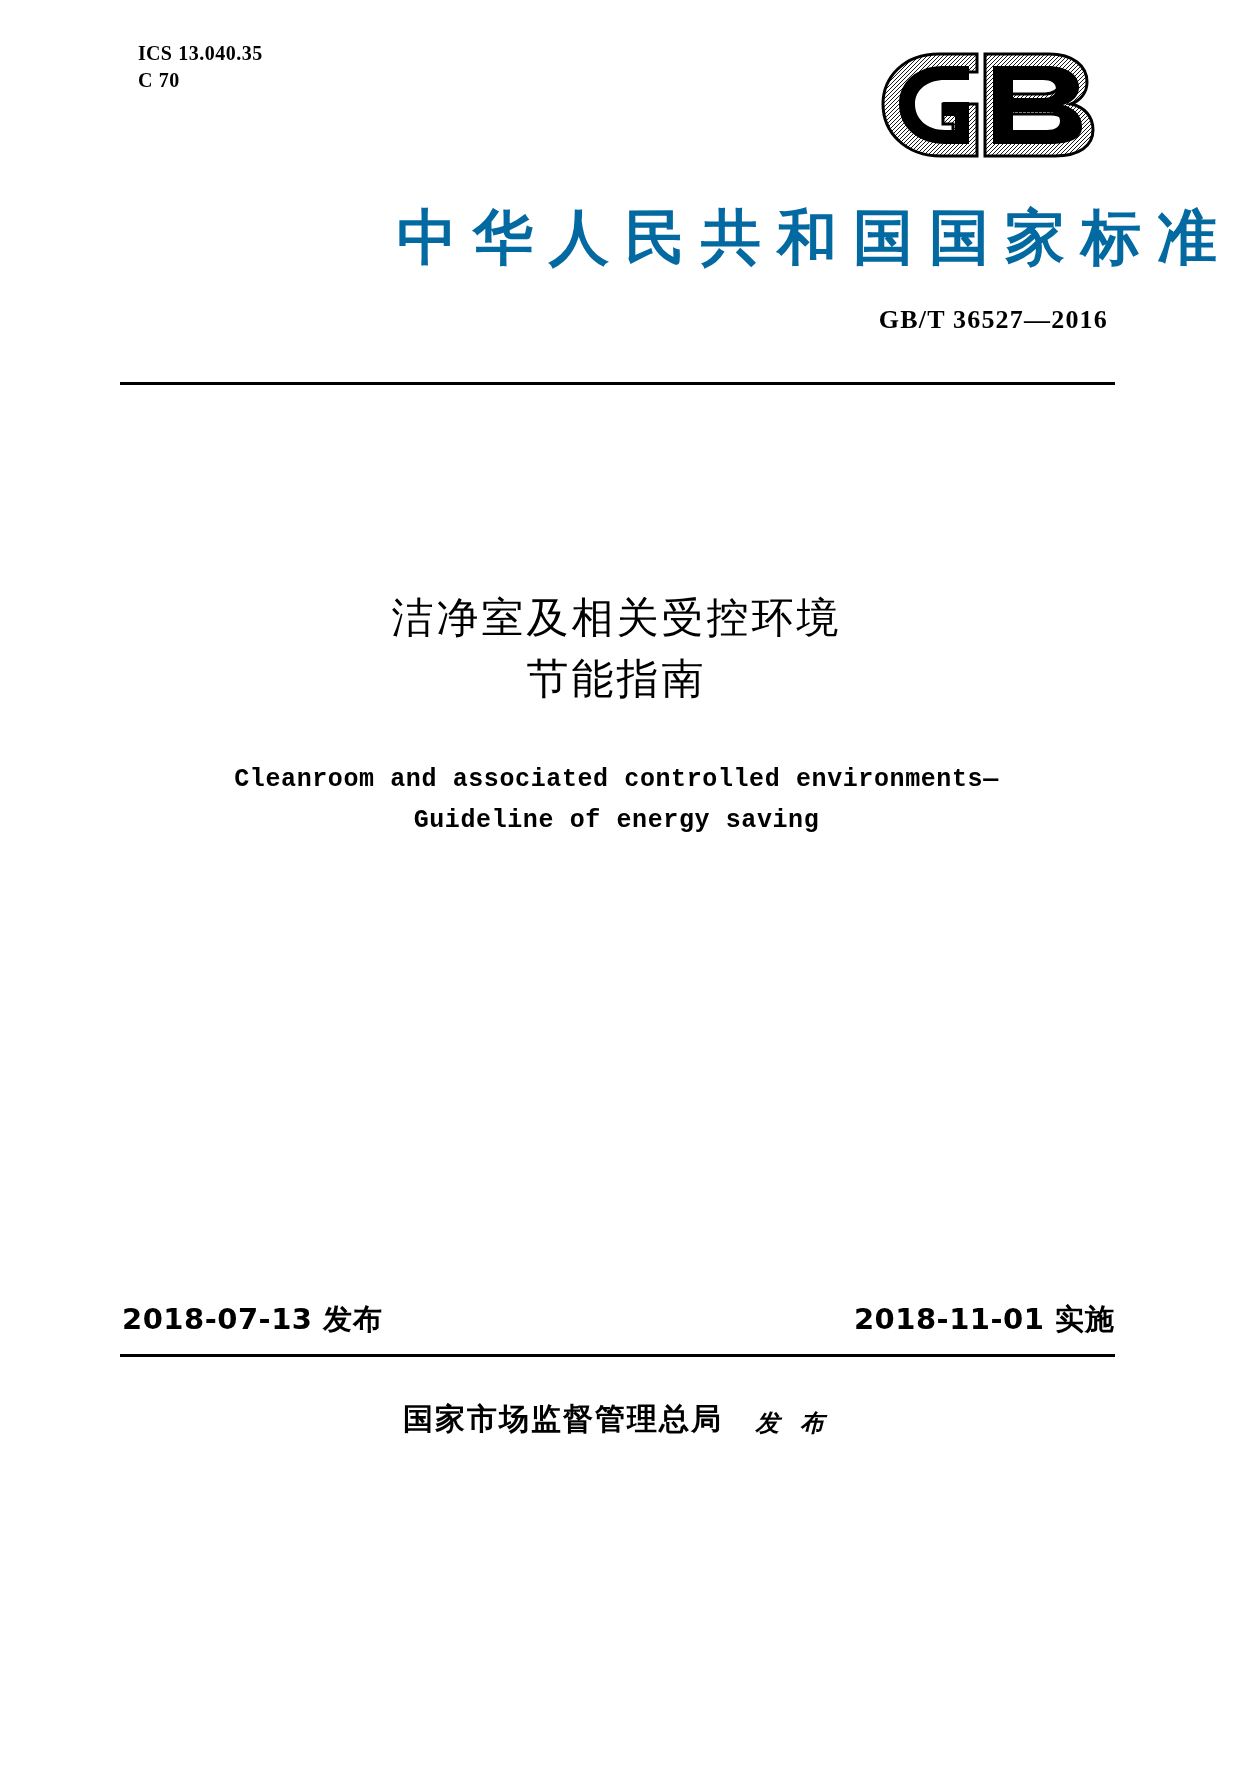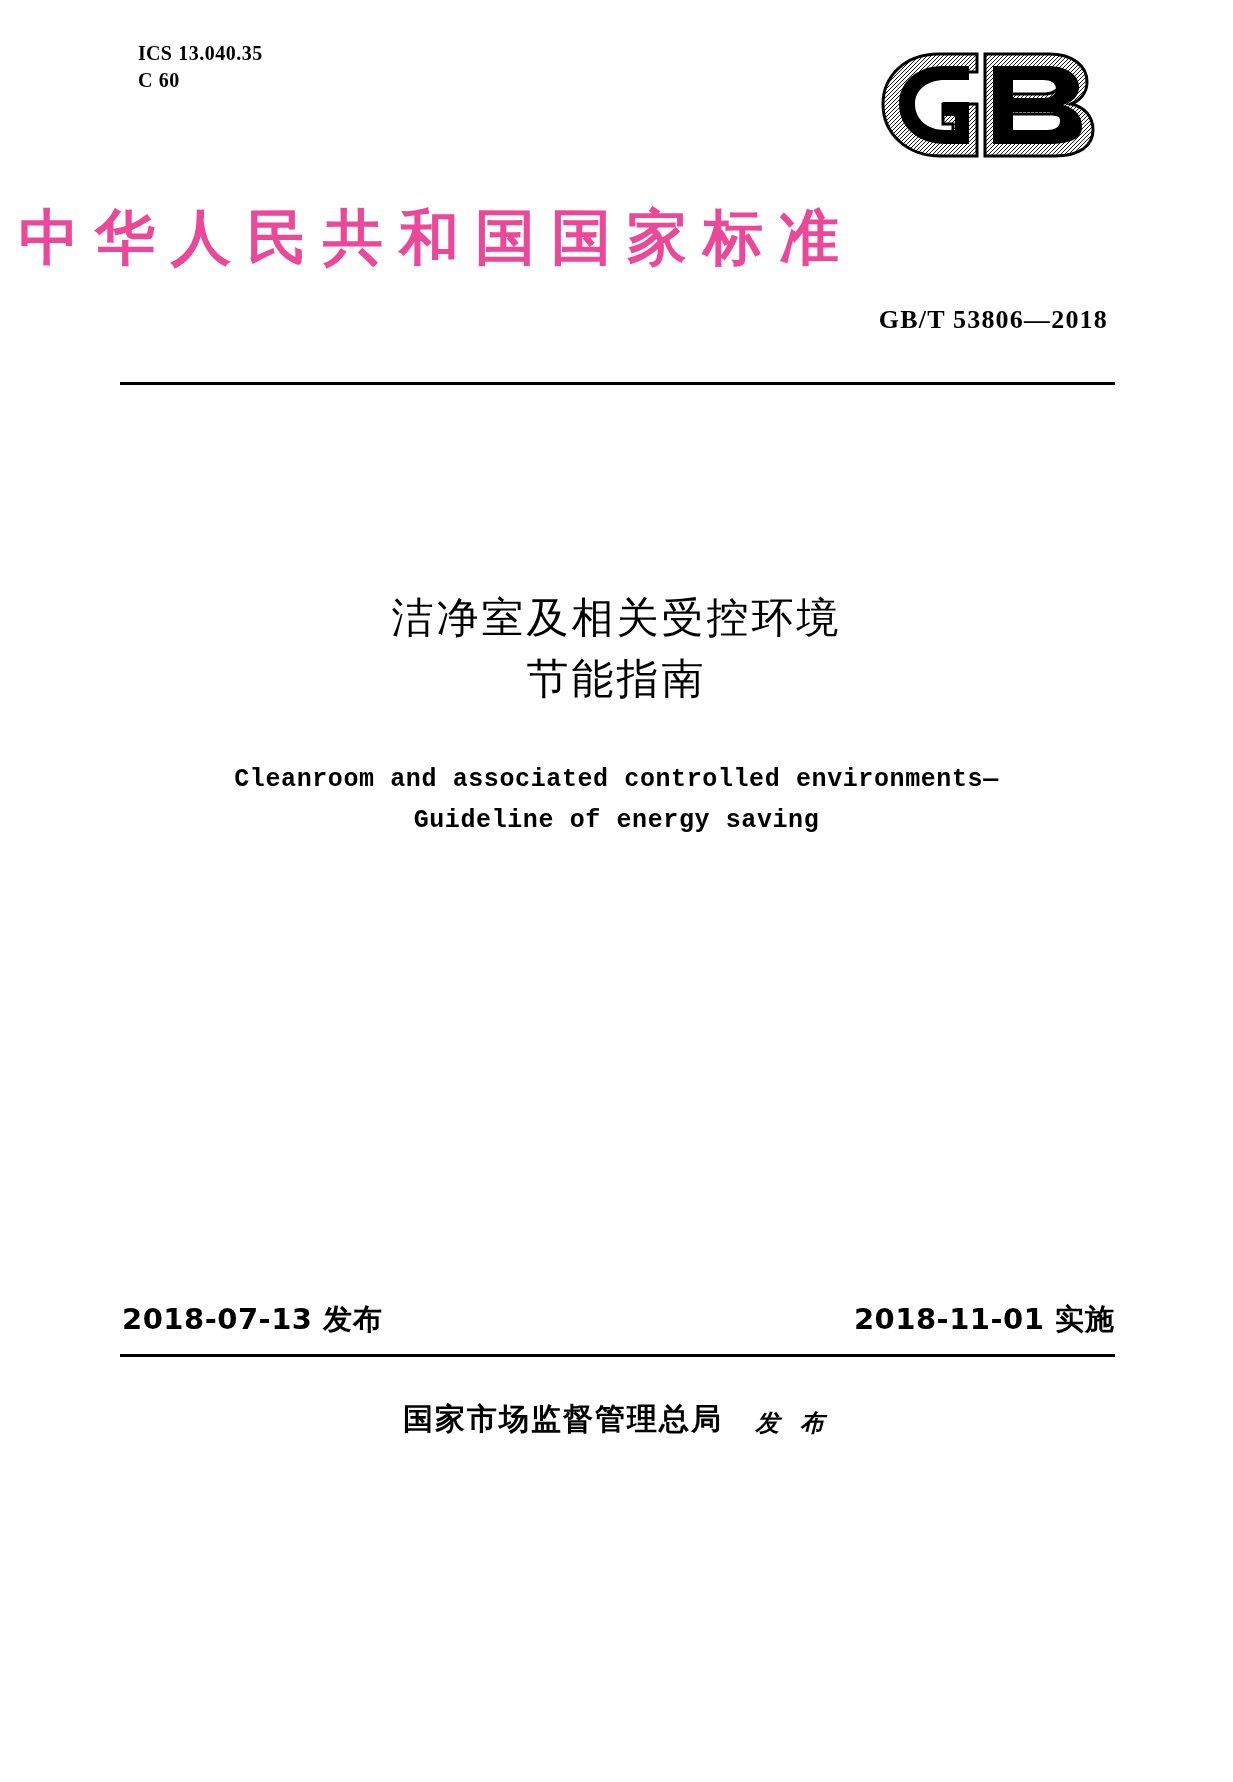--- a/index.html
+++ b/index.html
@@ -47,27 +47,27 @@
     height: 115px;
   }
   .gb-logo svg { display: block; }
 
   
   .national-title {
     position: absolute;
     left: 3px;
     right: 0;
     top: 198px;
-    text-align: left;
+    text-align: right;
     font-family: "DejaVu Sans", sans-serif;
     font-weight: bold;
     font-size: 60px;
     letter-spacing: 16px;
     text-indent: 16px;
-    color: #ec4899;
+    color: #0369a1;
   }
 
   
   .std-number {
     position: absolute;
     right: 125px;
     top: 305px;
     font-family: "Liberation Serif", serif;
     font-weight: bold;
     font-size: 26px;
@@ -188,21 +188,21 @@
 </head>
 <body>
 
 <div class="page">
 
   <div class="ics-block">
     <div>
       <span>ICS</span><span class="num">13.040.35</span>
     </div>
     <div>
-      <span>C</span><span class="num">60</span>
+      <span>C</span><span class="num">70</span>
     </div>
   </div>
 
   <div class="gb-logo">
     <svg viewBox="0 0 240 115" width="240" height="115" aria-hidden="true">
       <defs>
         <pattern id="hatch" width="4" height="4" patternUnits="userSpaceOnUse">
           <rect width="4" height="4" fill="#ffffff"></rect>
           <path d="M0,4 L4,0" stroke="#000000" stroke-width="0.9"></path>
         </pattern>
@@ -217,21 +217,21 @@
       <path d="M70,20 C44,20 26,36 26,58 C26,82 46,98 72,98 L96,98 L96,56 L70,56 L70,70 L82,70 L82,84 L72,84 C54,84 42,73 42,58 C42,44 54,34 72,34 L96,34 L96,20 Z" fill="#000000"></path>
 
       <path d="M120,20 L174,20 C194,20 206,29 206,41 C206,50 200,56 190,59 C202,62 209,70 209,81 C209,93 196,98 176,98 L120,98 Z
                M140,34 L140,52 L170,52 C178,52 183,49 183,43 C183,37 178,34 170,34 Z
                M140,66 L140,84 L174,84 C182,84 187,81 187,75 C187,69 182,66 174,66 Z" fill="#000000"></path>
     </svg>
   </div>
 
   <div class="national-title">中华人民共和国国家标准</div>
 
-  <div class="std-number">GB/T 53806—2018</div>
+  <div class="std-number">GB/T 36527—2016</div>
 
   <div class="rule-top"></div>
 
   <div class="doc-title-cn">
     <div>洁净室及相关受控环境</div>
     <div>节能指南</div>
   </div>
 
   <div class="doc-title-en">
     <div>Cleanroom and associated controlled environments—</div>

